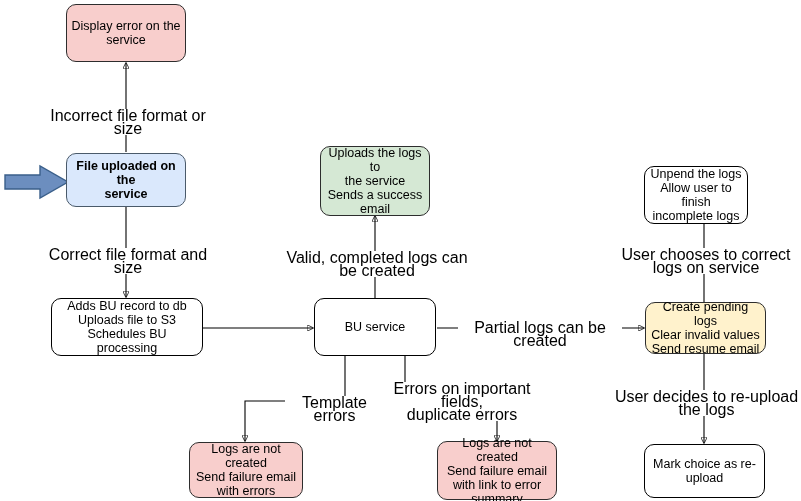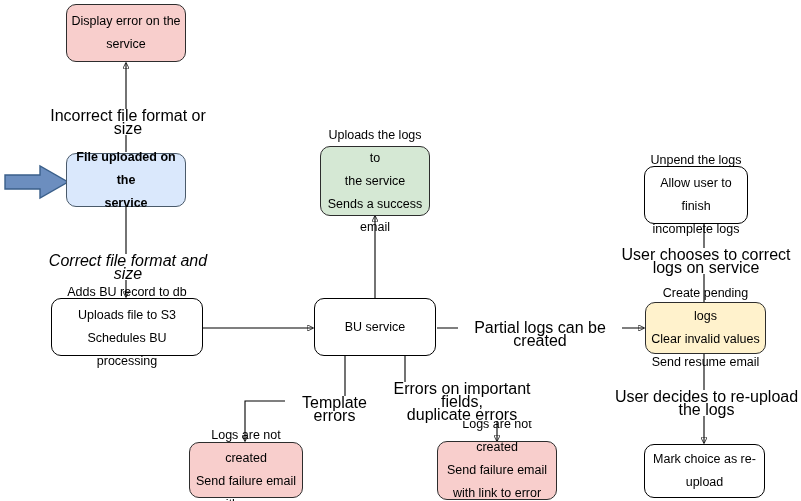--- a/index.html
+++ b/index.html
@@ -19,21 +19,21 @@
     position: absolute;
     box-sizing: border-box;
     border: 1px solid #000000;
     border-radius: 10px;
     display: flex;
     align-items: center;
     justify-content: center;
     text-align: center;
     color: #000000;
     font-size: 12.5px;
-    line-height: 23px;
+    line-height: 14px;
     white-space: pre-line;
     padding: 10px 4px;
     background: #ffffff;
   }
   .node.pink   { background: #f8cecc; border-color: #2d2d2d; }
   .node.blue   { background: #dae8fc; border-color: #4a5a6a; font-weight: bold; }
   .node.green  { background: #d5e8d4; border-color: #2d2d2d; }
   .node.yellow { background: #fff2cc; border-color: #2d2d2d; }
   .node.plain  { background: #ffffff; border-color: #000000; }
 
@@ -130,22 +130,23 @@
   <div class="node pink" style="left:437px; top:441px; width:120px; height:59px;">Logs are not created
 Send failure email
 with link to error
 summary</div>
 
   <div class="node plain" style="left:644px; top:444px; width:121px; height:54px;">Mark choice as re-
 upload</div>
 
   <div class="edge-label" style="left:46px; top:109px; width:160px;">Incorrect file format or size</div>
 
-  <div class="edge-label" style="left:46px; top:254px; width:160px;font-style:italic;">Correct file format and size</div>
+  <div class="edge-label" style="left:46px; top:248px; width:160px;">Correct file format and size</div>
 
+  <div class="edge-label" style="left:280px; top:251px; width:190px;">Valid, completed logs can be created</div>
 
   <div class="edge-label" style="left:458px; top:321px; width:160px;">Partial logs can be created</div>
 
   <div class="edge-label" style="left:607px; top:248px; width:194px;">User chooses to correct logs on service</div>
 
   <div class="edge-label" style="left:285px; top:396px; width:95px;">Template errors</div>
 
   <div class="edge-label" style="left:390px; top:382px; width:140px;">Errors on important fields,
 duplicate errors</div>
 

